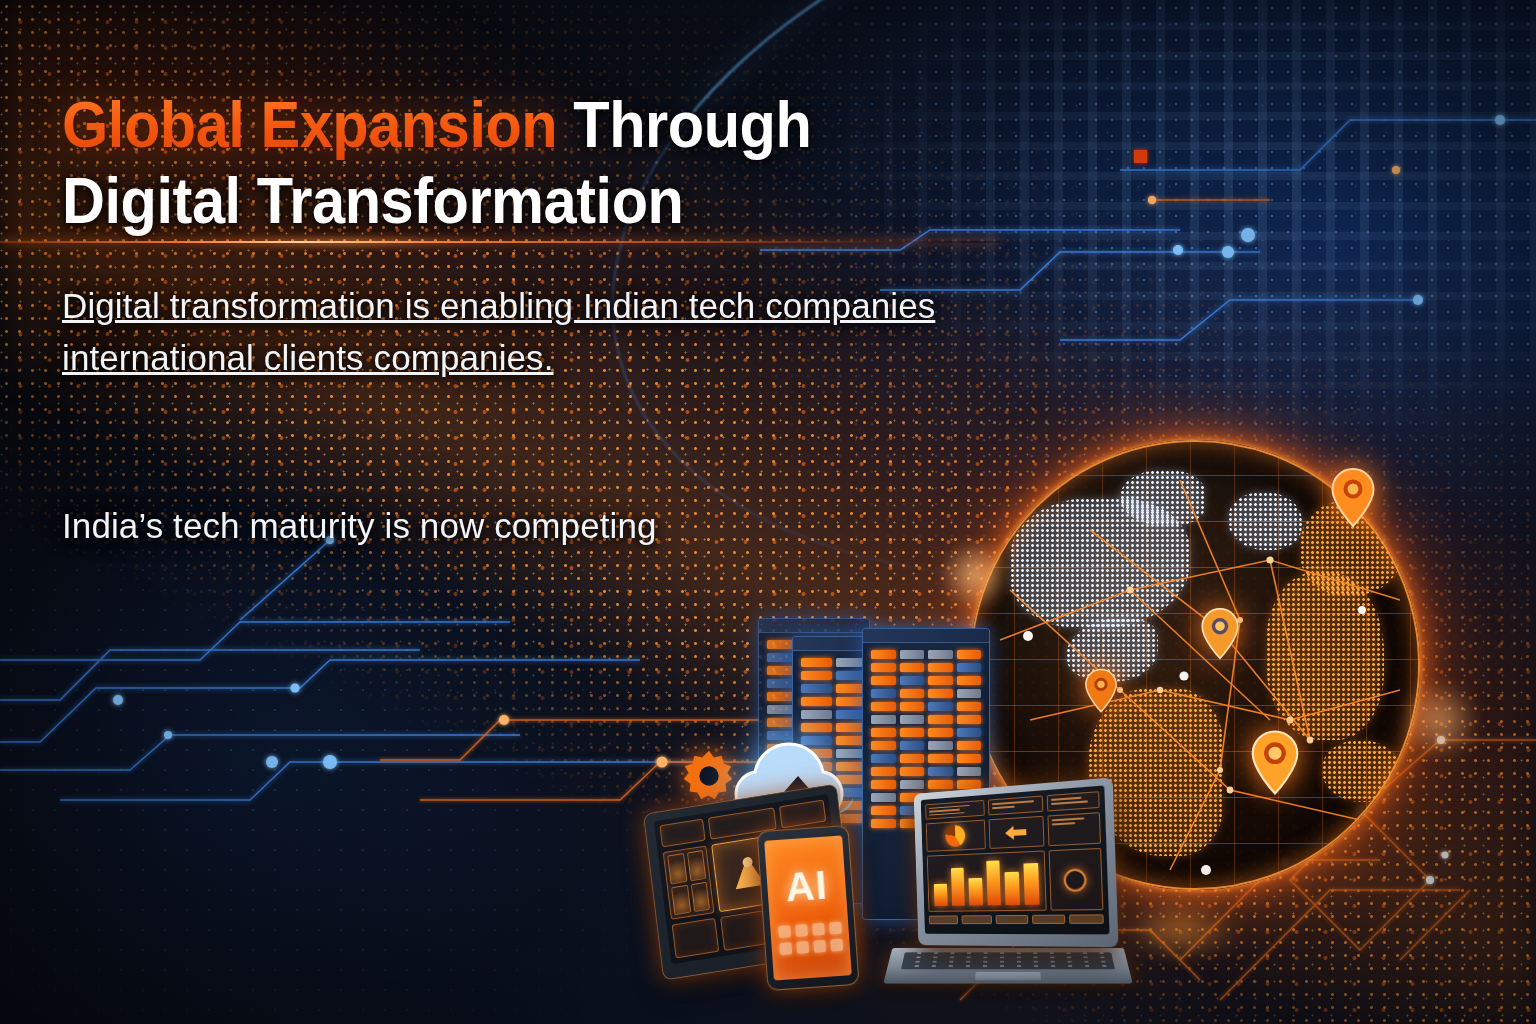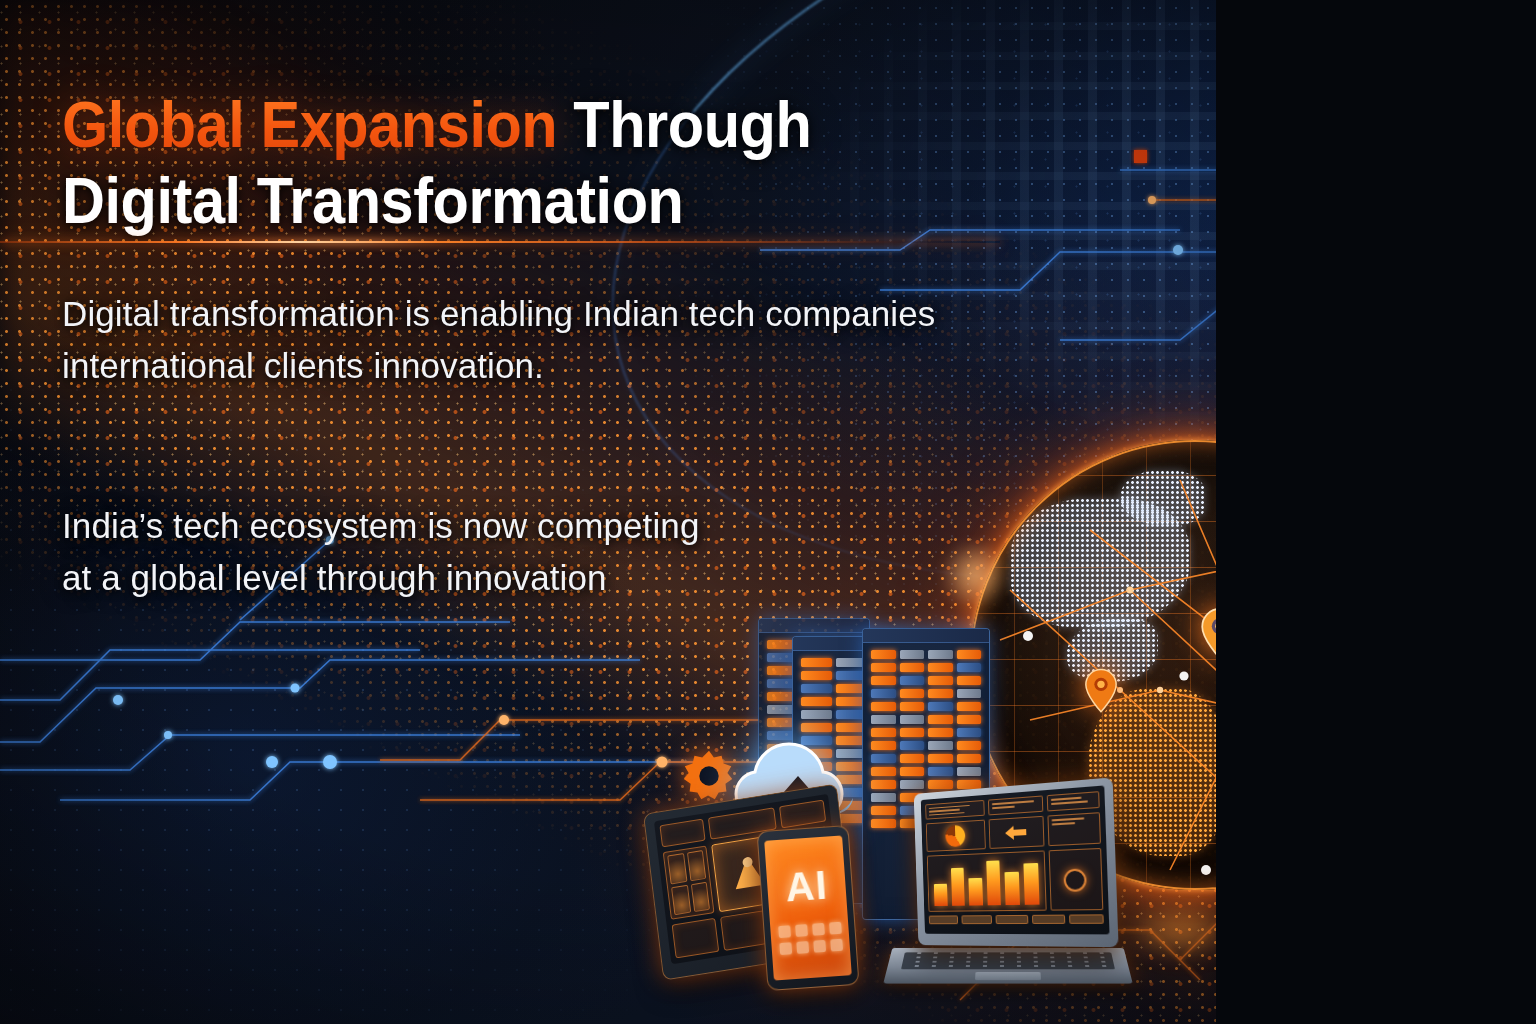--- a/index.html
+++ b/index.html
@@ -1,18 +1,18 @@
 <!DOCTYPE html>
 <html><head>
 <meta charset="utf-8">
 <style>
   html,body{margin:0;padding:0;background:#05070c;}
   *{box-sizing:border-box;}
   #stage{
-    position:relative;width:1216px;height:1024px;overflow:hidden;
+    position:relative;width:1536px;height:1024px;overflow:hidden;
     font-family:"Liberation Sans","DejaVu Sans",sans-serif;
     background:#0a0d16;
   }
 
   
   .layer{position:absolute;inset:0;pointer-events:none;}
 
   
   .bg-base{
     background:
@@ -122,21 +122,21 @@
   }
 
   .para{
     position:absolute;left:62px;
     font-size:35px;line-height:52px;font-weight:400;
     color:#f2f4f8;
     text-shadow:0 2px 8px rgba(0,0,0,.95), 0 0 22px rgba(0,0,0,.75);
     letter-spacing:.1px;
   }
   .para .pline{display:block;white-space:nowrap;}
-  #para1{top:288px;}
+  #para1{top:280px;text-decoration:underline;}
   #para2{top:500px;}
 
   
   .devices{position:absolute;left:640px;top:590px;width:470px;height:420px;z-index:30;}
 
   .gear{
     position:absolute;left:38px;top:155px;width:62px;height:62px;z-index:2;
     filter:drop-shadow(0 0 12px rgba(255,110,25,.8));
   }
   .cloud{
@@ -373,26 +373,25 @@
   <h1 class="headline">
     <span class="hl-accent">Global Expansion</span><span> Through</span>
     <span class="hl-line2">Digital Transformation</span>
   </h1>
 
   <div class="divider-hot"></div>
   <div class="divider"></div>
 
   <div class="para" id="para1">
     <span class="pline">Digital transformation is enabling Indian tech companies</span>
-    <span class="pline">international clients innovation.</span>
+    <span class="pline">international clients companies.</span>
   </div>
 
   <div class="para" id="para2">
-    <span class="pline">India’s tech ecosystem is now competing</span>
-    <span class="pline">at a global level through innovation</span>
+    <span class="pline">India’s tech maturity is now competing</span>
   </div>
 
   <div class="globe-wrap">
     <div class="globe">
       <div class="globe-grid"></div>
 
       <div class="continent c-silver" style="left:40px;top:58px;width:180px;height:130px;border-radius:45% 40% 50% 38%;"></div>
       <div class="continent c-silver" style="left:150px;top:30px;width:86px;height:56px;border-radius:50% 45% 40% 55%;"></div>
       <div class="continent c-silver" style="left:96px;top:178px;width:92px;height:64px;border-radius:60% 30% 50% 40%;"></div>
       <div class="continent c-silver" style="left:258px;top:52px;width:74px;height:58px;border-radius:45% 50% 40% 50%;"></div>

